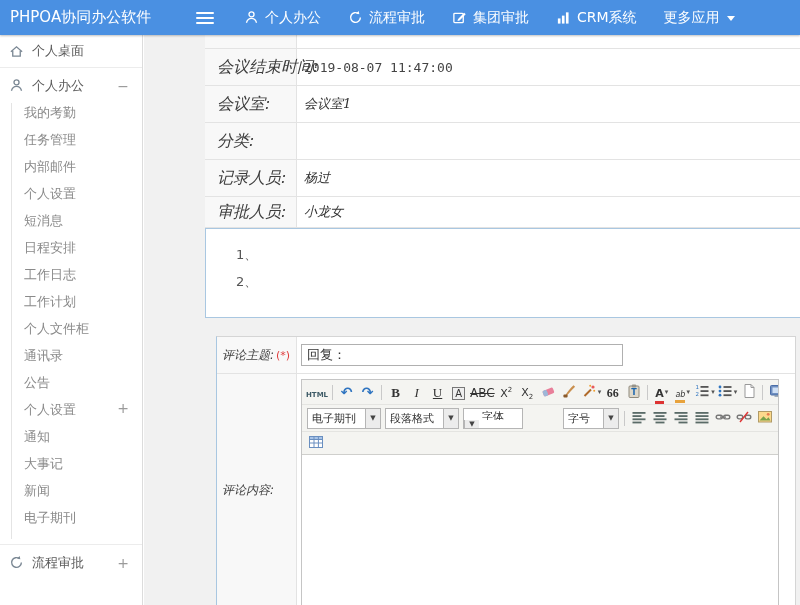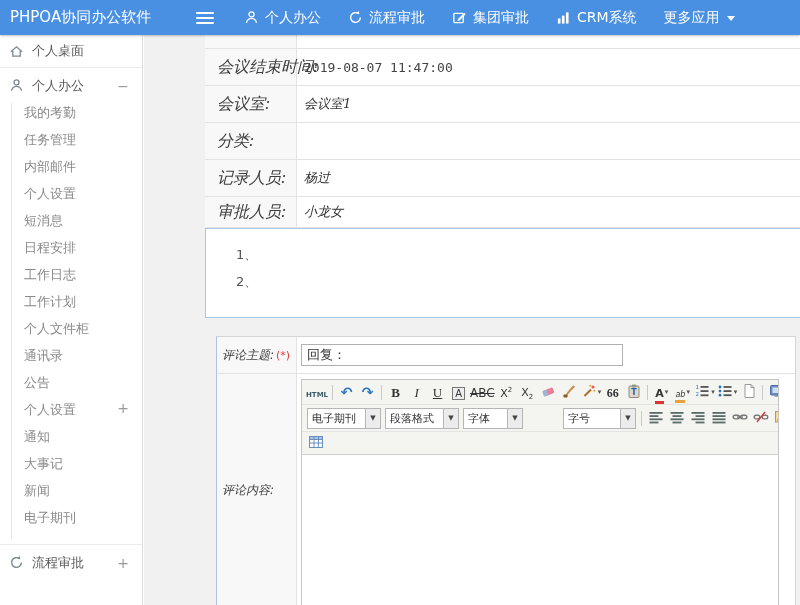--- a/index.html
+++ b/index.html
@@ -377,25 +377,25 @@
               </div>
             <div class="tb tb2" id="tb2">
                 <div class="tsel" style="width: 74px;">
                   <span class="lab">电子期刊</span>
                   <span class="arr">▼</span>
                 </div>
                 <div class="tsel" style="width: 74px;">
                   <span class="lab">段落格式</span>
                   <span class="arr">▼</span>
                 </div>
-                <div class="tsel" style="width: 60px;">
+                <div class="tsel" style="width: 60px; flex-direction: column;">
                   <span class="lab">字体</span>
                   <span class="arr">▼</span>
                 </div>
-                <div class="tsel" style="width: 73px; margin-left: 38px;">
+                <div class="tsel" style="width: 56px; margin-left: 38px;">
                   <span class="lab">字号</span>
                   <span class="arr">▼</span>
                 </div>
                 <span class="sep"></span>
                 <span class="tbtn">
                   <span class="t"><svg width="16" height="16" viewBox="0 0 16 16" fill="#5a6b68">
                       <rect x="1.5" y="3" width="13" height="1.8"></rect>
                       <rect x="1.5" y="6.2" width="9" height="1.8"></rect>
                       <rect x="1.5" y="9.4" width="13" height="1.8"></rect>
                       <rect x="1.5" y="12.6" width="9" height="1.8"></rect>

